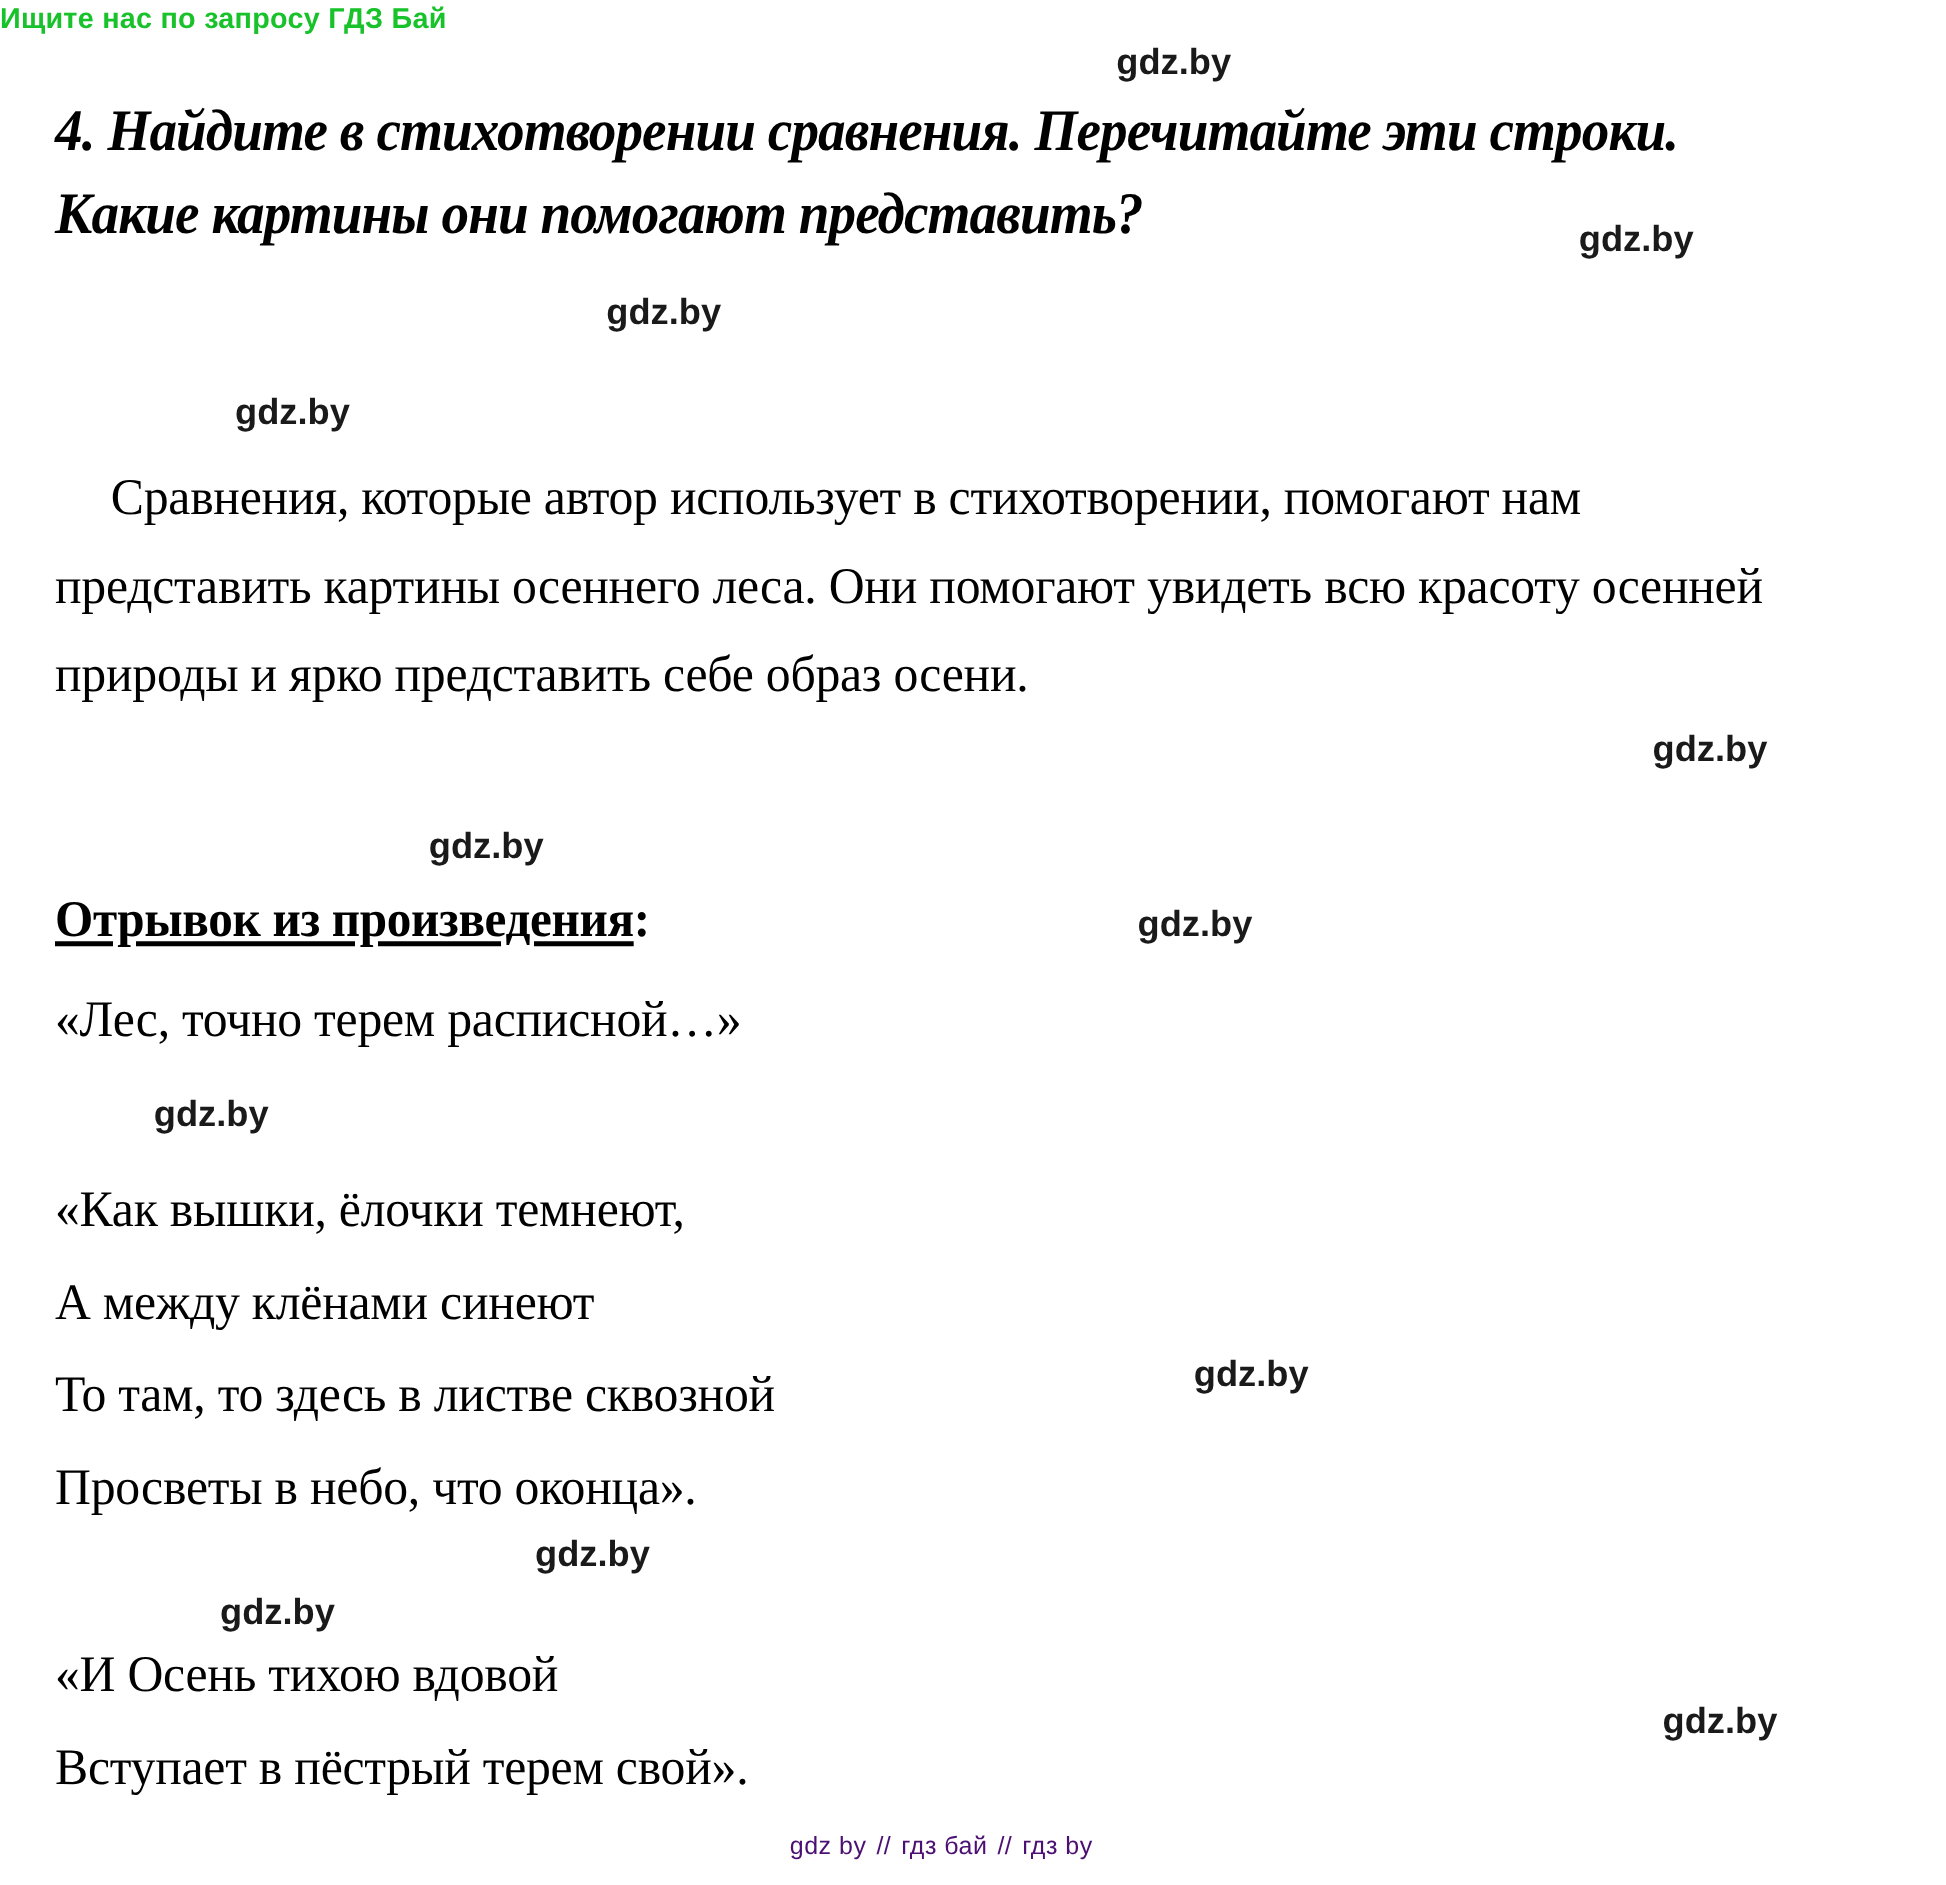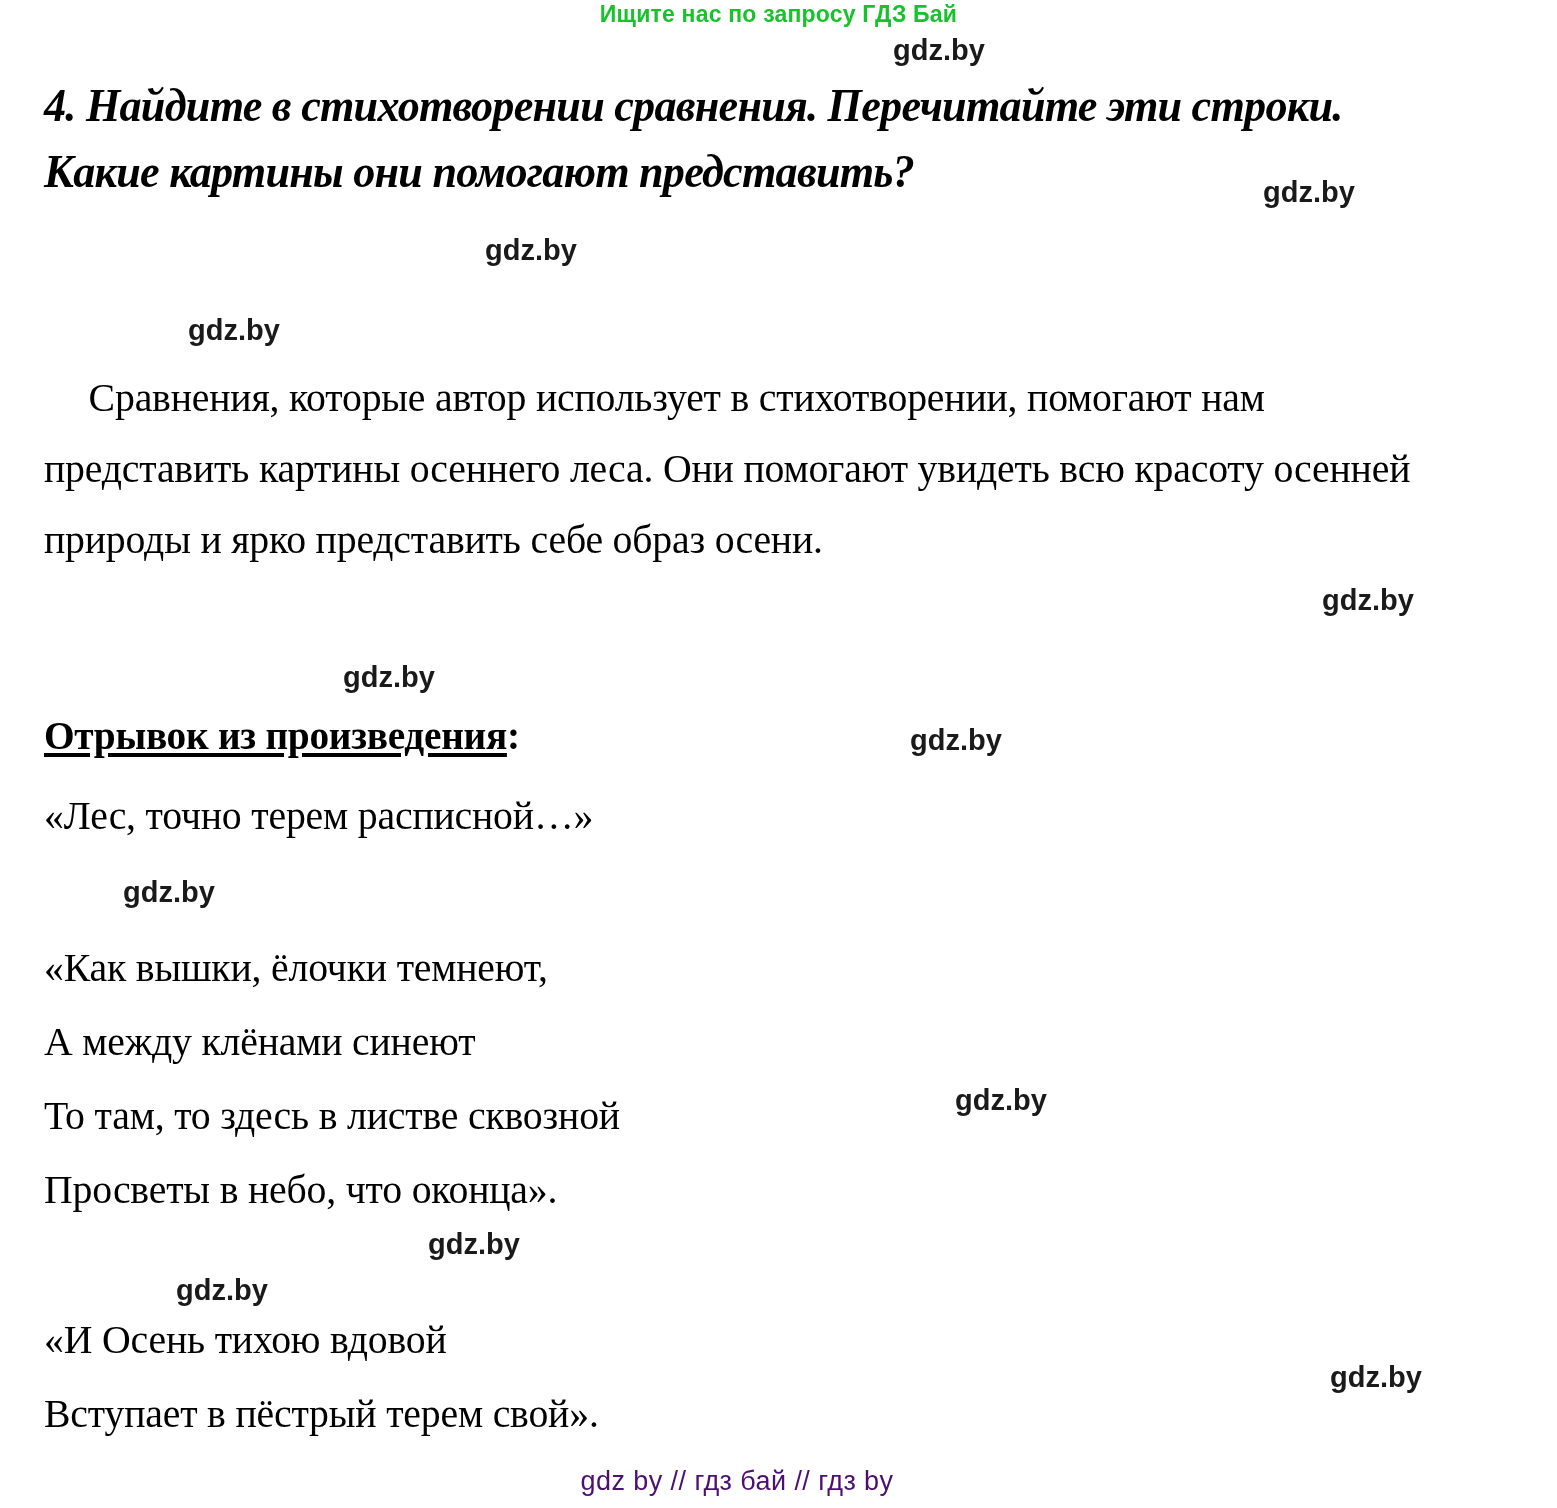--- a/index.html
+++ b/index.html
@@ -18,21 +18,21 @@
     background: #ffffff;
     overflow: hidden;
   }
 
   
   .promo-banner {
     position: absolute;
     top: 0px;
     left: 0;
     width: 1557px;
-    text-align: center;
+    text-align: left;
     font-family: "Liberation Sans", sans-serif;
     font-size: 23px;
     font-weight: 700;
     color: #18c22a;
     letter-spacing: 0.2px;
     line-height: 28px;
     white-space: nowrap;
   }
 
   
@@ -116,24 +116,25 @@
   }
 
   
   .footer-links {
     position: absolute;
     left: 0;
     top: 1466px;
     width: 1474px;
     text-align: center;
     font-family: "Liberation Sans", sans-serif;
-    font-size: 27px;
+    font-size: 20px;
     color: #4b1072;
     white-space: nowrap;
     letter-spacing: 0.4px;
+    padding-left: 16px;
   }
   .footer-links .sep { padding: 0 8px; }
 </style>
 </head>
 <body>
 
 <div id="page">
 
   <div class="promo-banner">Ищите нас по запросу ГДЗ Бай</div>
 

